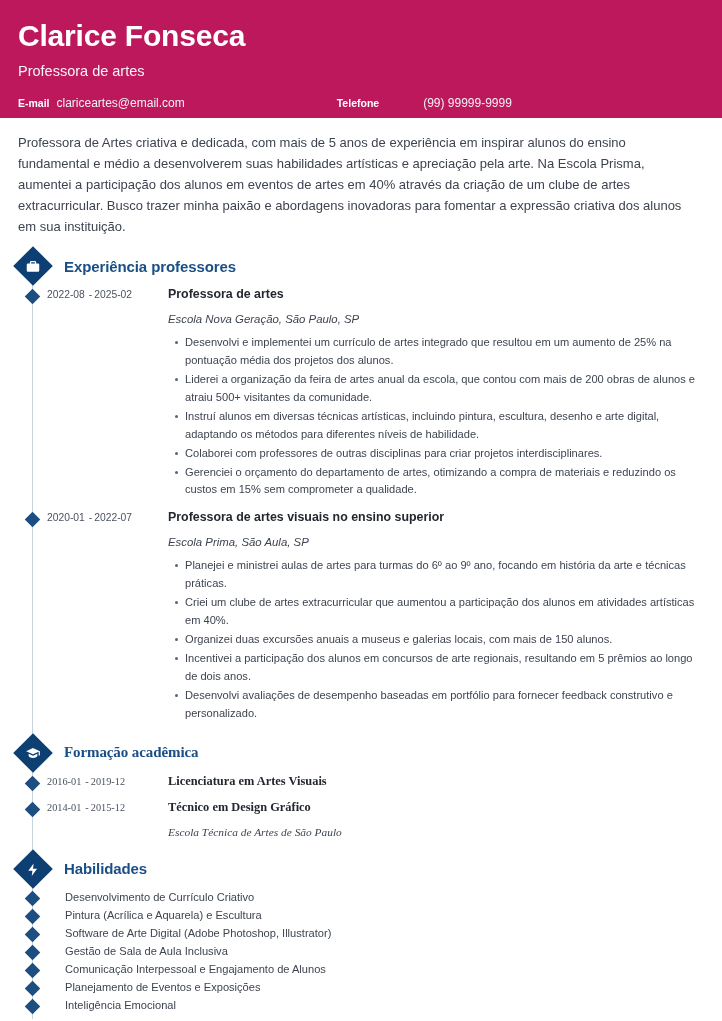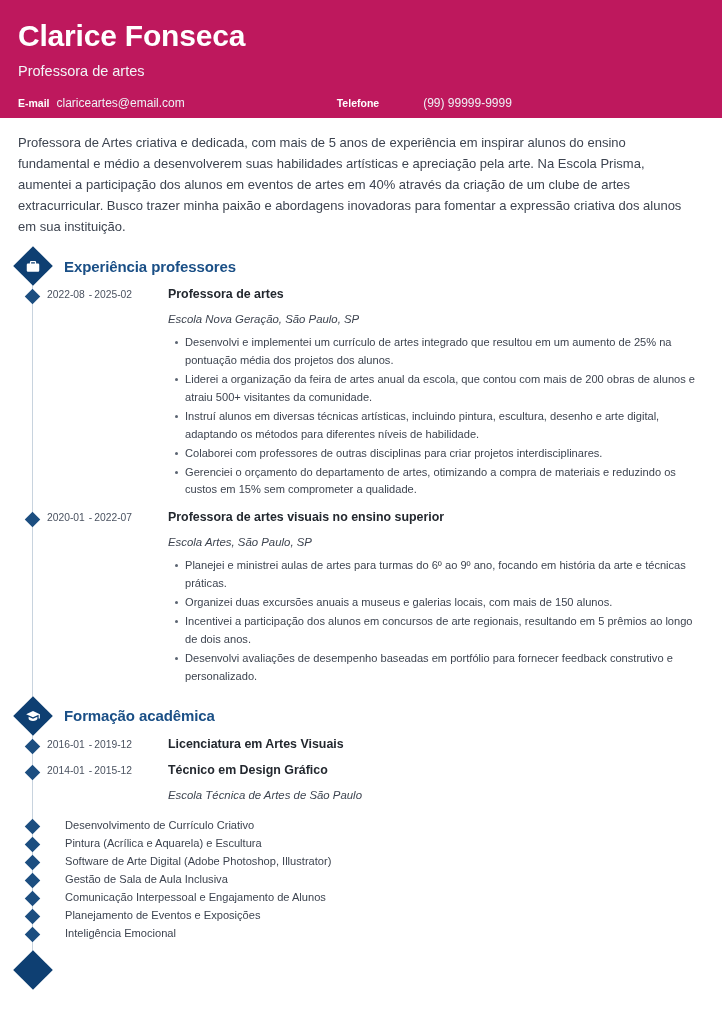--- a/index.html
+++ b/index.html
@@ -268,32 +268,33 @@
       </div>
     </div>
 
     <div class="entry" style="margin-top:10px;">
       <div class="entry-marker"></div>
       <div class="entry-dates">
         <span>2020-01</span><span class="sep">-</span><span>2022-07</span>
       </div>
       <div class="entry-body">
         <div class="entry-title">Professora de artes visuais no ensino superior</div>
-        <div class="entry-org">Escola Artes, São Paulo, SP</div>
+        <div class="entry-org">Escola Prima, São Aula, SP</div>
         <ul class="entry-bullets">
           <li>Planejei e ministrei aulas de artes para turmas do 6º ao 9º ano, focando em história da arte e técnicas práticas.</li>
+          <li>Criei um clube de artes extracurricular que aumentou a participação dos alunos em atividades artísticas em 40%.</li>
           <li>Organizei duas excursões anuais a museus e galerias locais, com mais de 150 alunos.</li>
           <li>Incentivei a participação dos alunos em concursos de arte regionais, resultando em 5 prêmios ao longo de dois anos.</li>
           <li>Desenvolvi avaliações de desempenho baseadas em portfólio para fornecer feedback construtivo e personalizado.</li>
         </ul>
       </div>
     </div>
   </div>
 
-  <div class="section" style="margin-top:14px;">
+  <div class="section" style="margin-top:14px;font-family:Liberation Serif, serif;">
     <div class="rail" style="top:30px; height:95px;"></div>
 
     <div class="section-head">
       <div class="diamond-badge">
         <svg width="15" height="15" viewBox="0 0 24 24" fill="#ffffff">
           <path d="M12 3L1 8l11 5 9-4.09V15h2V8L12 3zM5 12.2v3.2c0 1.9 3.13 3.4 7 3.4s7-1.5 7-3.4v-3.2l-7 3.18-7-3.18z"></path>
         </svg>
       </div>
       <div class="section-title">Formação acadêmica</div>
     </div>
@@ -316,20 +317,28 @@
       <div class="entry-body">
         <div class="entry-title">Técnico em Design Gráfico</div>
         <div class="entry-org">Escola Técnica de Artes de São Paulo</div>
       </div>
     </div>
   </div>
 
   <div class="section" style="margin-top:16px;">
     <div class="rail" style="top:30px; height:135px;"></div>
 
+    <div class="section-head">
+      <div class="diamond-badge">
+        <svg width="15" height="15" viewBox="0 0 24 24" fill="#ffffff">
+          <path d="M13 2L4.5 13.5H11l-1 8.5 8.5-11.5H12l1-8.5z"></path>
+        </svg>
+      </div>
+      <div class="section-title">Habilidades</div>
+    </div>
 
     <ul class="skills-list">
       <li>Desenvolvimento de Currículo Criativo</li>
       <li>Pintura (Acrílica e Aquarela) e Escultura</li>
       <li>Software de Arte Digital (Adobe Photoshop, Illustrator)</li>
       <li>Gestão de Sala de Aula Inclusiva</li>
       <li>Comunicação Interpessoal e Engajamento de Alunos</li>
       <li>Planejamento de Eventos e Exposições</li>
       <li>Inteligência Emocional</li>
     </ul>

